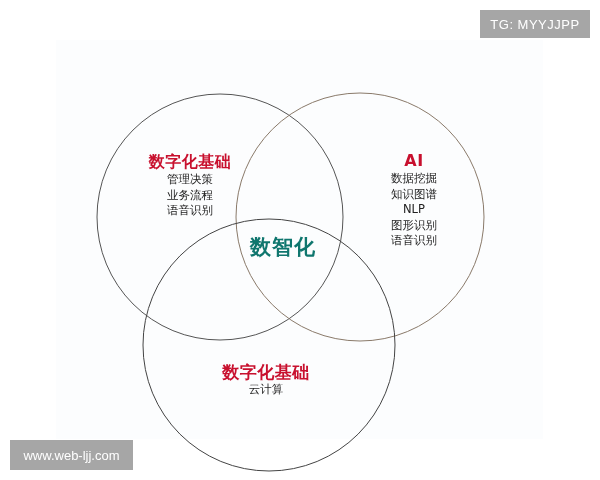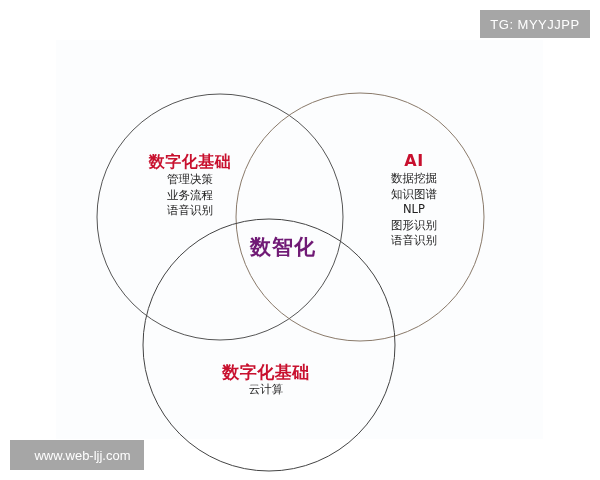--- a/index.html
+++ b/index.html
@@ -19,30 +19,30 @@
   }
   .title {
     color: #c8102e; font-weight: bold; font-size: 16px; line-height: 20px;
     letter-spacing: 0.5px;
   }
   .item {
     color: #222222; font-size: 11.5px; line-height: 15.5px;
   }
   .center-title {
     position: absolute; transform: translateX(-50%);
-    color: #701a75; font-weight: bold; font-size: 21px; line-height: 26px;
+    color: #0f766e; font-weight: bold; font-size: 21px; line-height: 26px;
     white-space: nowrap; letter-spacing: 1px;
   }
   .watermark {
     position: absolute; background: #a6a6a6; color: #ffffff;
     font-family: "Liberation Sans", sans-serif; font-size: 13px;
     display: flex; align-items: center; justify-content: center;
   }
   .wm-top { left: 480px; top: 10px; width: 110px; height: 28px; letter-spacing: 0.5px; }
-  .wm-bottom { left: 10px; top: 440px; width: 123px; height: 30px; padding-left: 11px; }
+  .wm-bottom { left: 10px; top: 440px; width: 123px; height: 30px; }
 </style>
 </head>
 <body>
 
 <div class="canvas"></div>
 
 <svg class="venn" viewBox="0 0 600 480">
   <circle cx="220" cy="217" r="123" fill="none" stroke="#555555" stroke-width="1"></circle>
   <circle cx="360" cy="217" r="124" fill="none" stroke="#8a7a6a" stroke-width="1"></circle>
   <circle cx="269" cy="345" r="126" fill="none" stroke="#444444" stroke-width="1"></circle>

